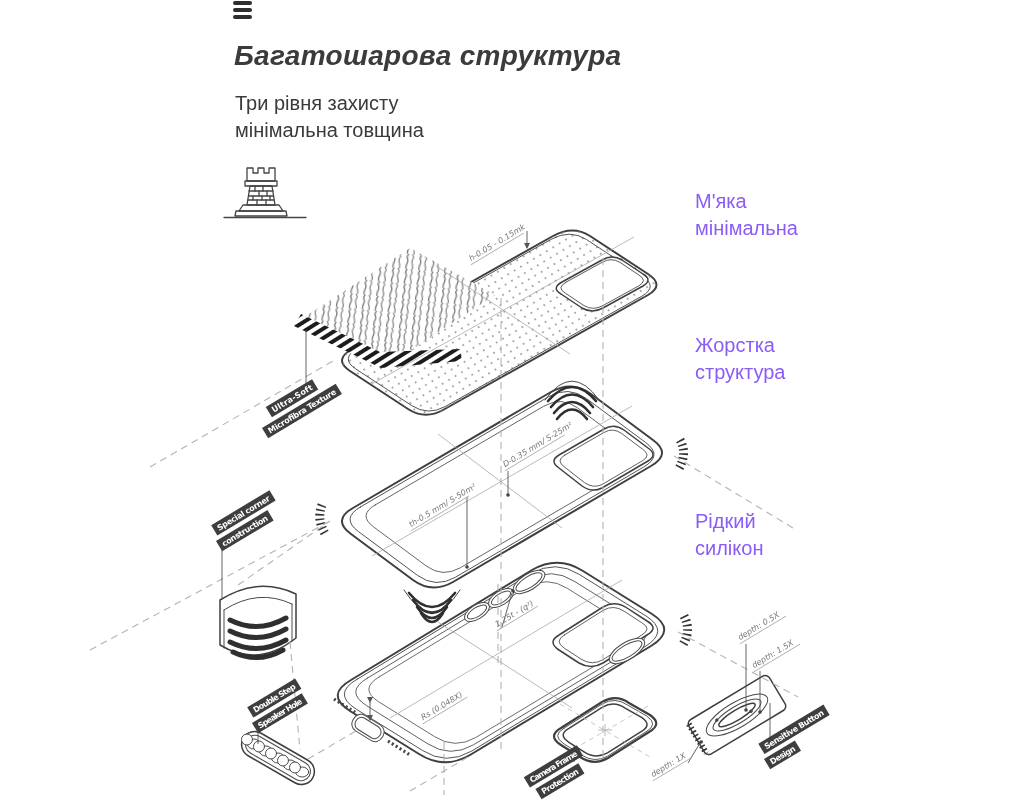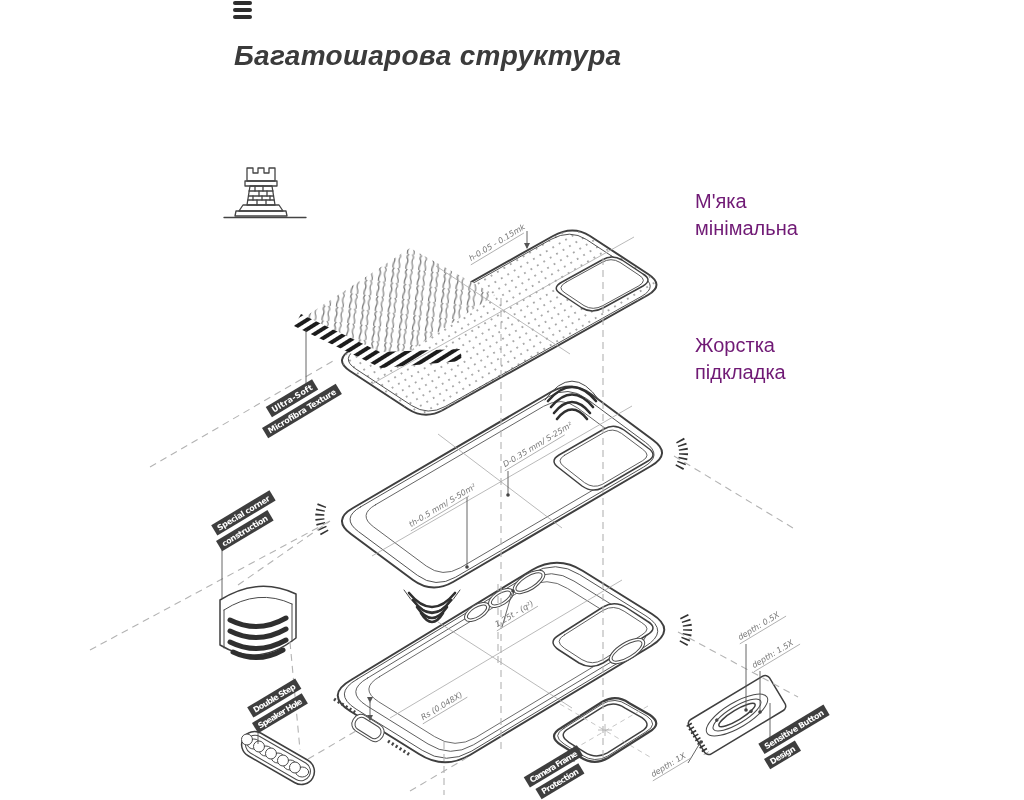--- a/index.html
+++ b/index.html
@@ -3,21 +3,21 @@
 <meta charset="utf-8">
 <style>
   html,body{margin:0;padding:0;background:#fff;}
   .page{position:relative;width:1024px;height:800px;background:#fff;overflow:hidden;
         font-family:"Liberation Sans",sans-serif;color:#333;}
   .menu{position:absolute;left:233px;top:1px;}
   .menu i{display:block;width:19px;height:4px;background:#2e2e2e;border-radius:2px;margin-bottom:3px;}
   .title{position:absolute;left:234px;top:40px;margin:0;font-size:28px;font-weight:800;
          font-style:italic;color:#3b3b3b;letter-spacing:.3px;}
   .subtitle{position:absolute;left:235px;top:90px;font-size:20px;line-height:27px;color:#3a3a3a;}
-  .layer-label{position:absolute;left:695px;font-size:20px;line-height:27px;color:#701a75;}
+  .layer-label{position:absolute;left:695px;font-size:20px;line-height:27px;color:#8b5cf6;}
   svg{position:absolute;left:0;top:0;}
   .ln{fill:none;stroke:#3f3f3f;stroke-width:2;stroke-linejoin:round;stroke-linecap:round;}
   .ln15{fill:none;stroke:#3f3f3f;stroke-width:1.5;stroke-linejoin:round;stroke-linecap:round;}
   .thin{fill:none;stroke:#4a4a4a;stroke-width:1;stroke-linejoin:round;stroke-linecap:round;}
   .fillw{fill:#ffffff;}
   .dash{fill:none;stroke:#b3b3b3;stroke-width:1.1;stroke-dasharray:7 5;}
   .dashthin{fill:none;stroke:#b9b9b9;stroke-width:.8;stroke-dasharray:5 4;}
   .cross{fill:none;stroke:#a8a8a8;stroke-width:.8;}
   .teeth{fill:none;stroke:#333;stroke-width:9;stroke-dasharray:1.6 3;}
   .ridge{fill:none;stroke:#2f2f2f;stroke-width:2.6;stroke-linecap:round;}
@@ -36,28 +36,36 @@
 <div class="page">
 
   <div class="menu">
       <i></i>
       <i></i>
       <i></i>
     </div>
 
   <h1 class="title">Багатошарова структура</h1>
 
+  <div class="subtitle">
+    <div>Три рівня захисту</div>
+    <div>мінімальна товщина</div>
+  </div>
 
   <div class="layer-label" style="top:188px">
     <div>М'яка</div>
     <div>мінімальна</div>
   </div>
   <div class="layer-label" style="top:332px">
     <div>Жорстка</div>
-    <div>підкладка</div>
+    <div>структура</div>
+  </div>
+  <div class="layer-label" style="top:508px">
+    <div>Рідкий</div>
+    <div>силікон</div>
   </div>
 
   <svg width="1024" height="800" viewBox="0 0 1024 800">
     <defs>
       <path id="sheetP" d="M 352 349 L 553 236 Q 573 225 590 236 L 648 274 Q 665 285 648 295 L 443 410 Q 425 420 408 409 L 350 371 Q 333 360 352 349 Z"></path>
       <path id="trayP" d="M 353 508 L 551 392 Q 572 380 591 394 L 653 440 Q 672 454 651 466 L 453 582 Q 432 594 413 580 L 351 534 Q 332 520 353 508 Z"></path>
       <path id="caseP" d="M 351 680 L 532 570 Q 558 555 583 571 L 652 614 Q 677 630 651 646 L 470 755 Q 444 770 419 754 L 350 711 Q 325 695 351 680 Z"></path>
       <path id="ringP" d="M 561 728 L 602 702 Q 616 694 629 703 L 650 715 Q 663 724 649 732 L 608 758 Q 594 766 580 757 L 561 745 Q 547 736 561 728 Z"></path>
       <pattern id="pDots" width="7.5" height="7.5" patternUnits="userSpaceOnUse" patternTransform="rotate(-31)">
         <circle cx="1.8" cy="1.8" r=".95" fill="#8f8f8f"></circle>

